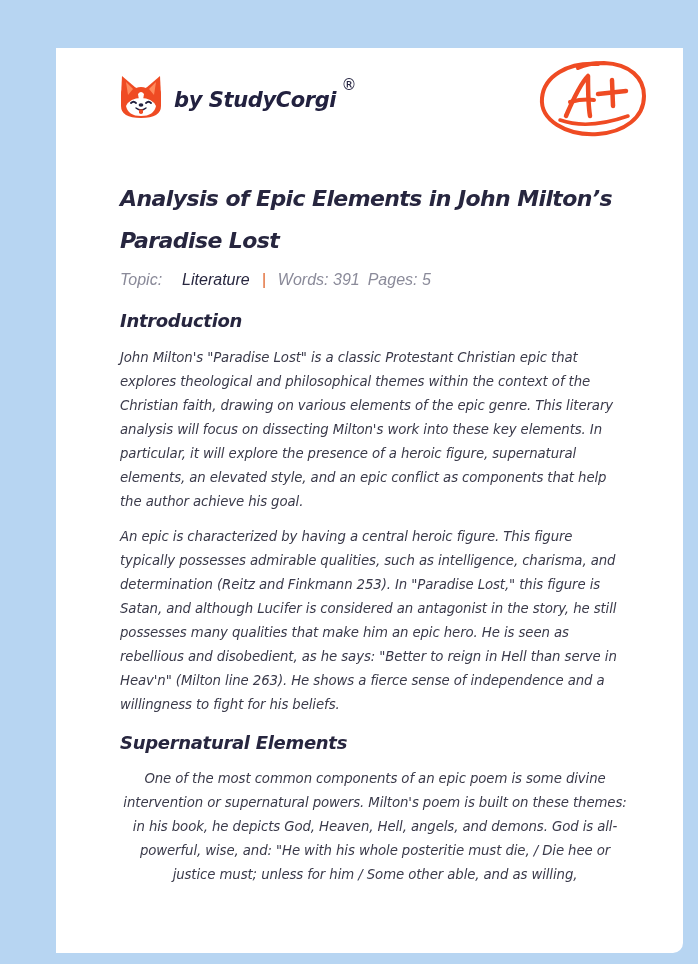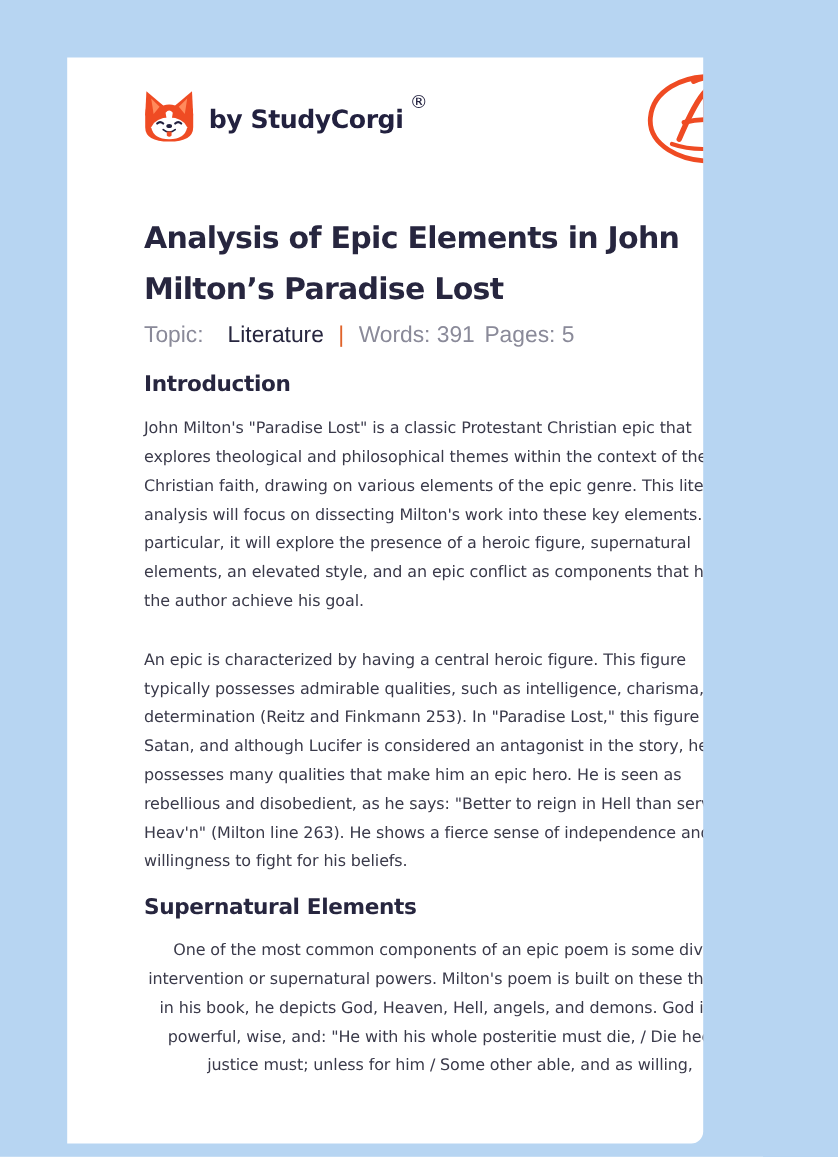--- a/index.html
+++ b/index.html
@@ -11,25 +11,26 @@
       height: 964px;
       background: #b7d5f2;
       position: relative;
       overflow: hidden;
       font-family: "Liberation Sans", sans-serif;
     }
     .card {
       position: absolute;
       left: 56px;
       top: 48px;
-      width: 530px;
+      width: 627px;
       height: 905px;
       background: #ffffff;
       border-radius: 0 0 10px 0;
       overflow: hidden;
+      font-style: italic;
     }
     .header {
       position: absolute;
       left: 0;
       top: 0;
       width: 100%;
       height: 110px;
     }
     .logo {
       position: absolute;
@@ -71,28 +72,28 @@
     .content {
       position: absolute;
       left: 64px;
       top: 130px;
       width: 510px;
     }
     h1 {
       margin: 0;
       font-family: "DejaVu Sans", sans-serif;
       font-weight: bold;
-      font-size: 25px;
+      font-size: 22px;
       line-height: 42px;
       color: #27263f;
       letter-spacing: -0.6px;
     }
     .meta {
       margin-top: 8px;
-      font-size: 19px;
+      font-size: 16px;
       color: #8a8a99;
       display: flex;
       align-items: center;
       height: 20px;
     }
     .meta .topic-value {
       color: #27263f;
       margin-left: 20px;
     }
     .meta .sep {
@@ -115,21 +116,21 @@
       margin: 0;
       font-family: "DejaVu Sans", sans-serif;
       font-size: 13.3px;
       line-height: 24px;
       color: #3a3a4a;
       letter-spacing: -0.1px;
     }
     .sec-intro-h { margin-top: 19px; }
     .sec-intro-p { margin-top: 13px; }
     .sec-hero-h { margin-top: 14px; }
-    .sec-hero-p { margin-top: 25px; }
+    .sec-hero-p { margin-top: 11px; }
     .sec-super-h { margin-top: 14px; }
     .sec-super-p { margin-top: 12px; text-align: center; }
   </style>
 </head>
 <body>
 
 <div class="card">
 
   <div class="header">
     <div class="logo">

